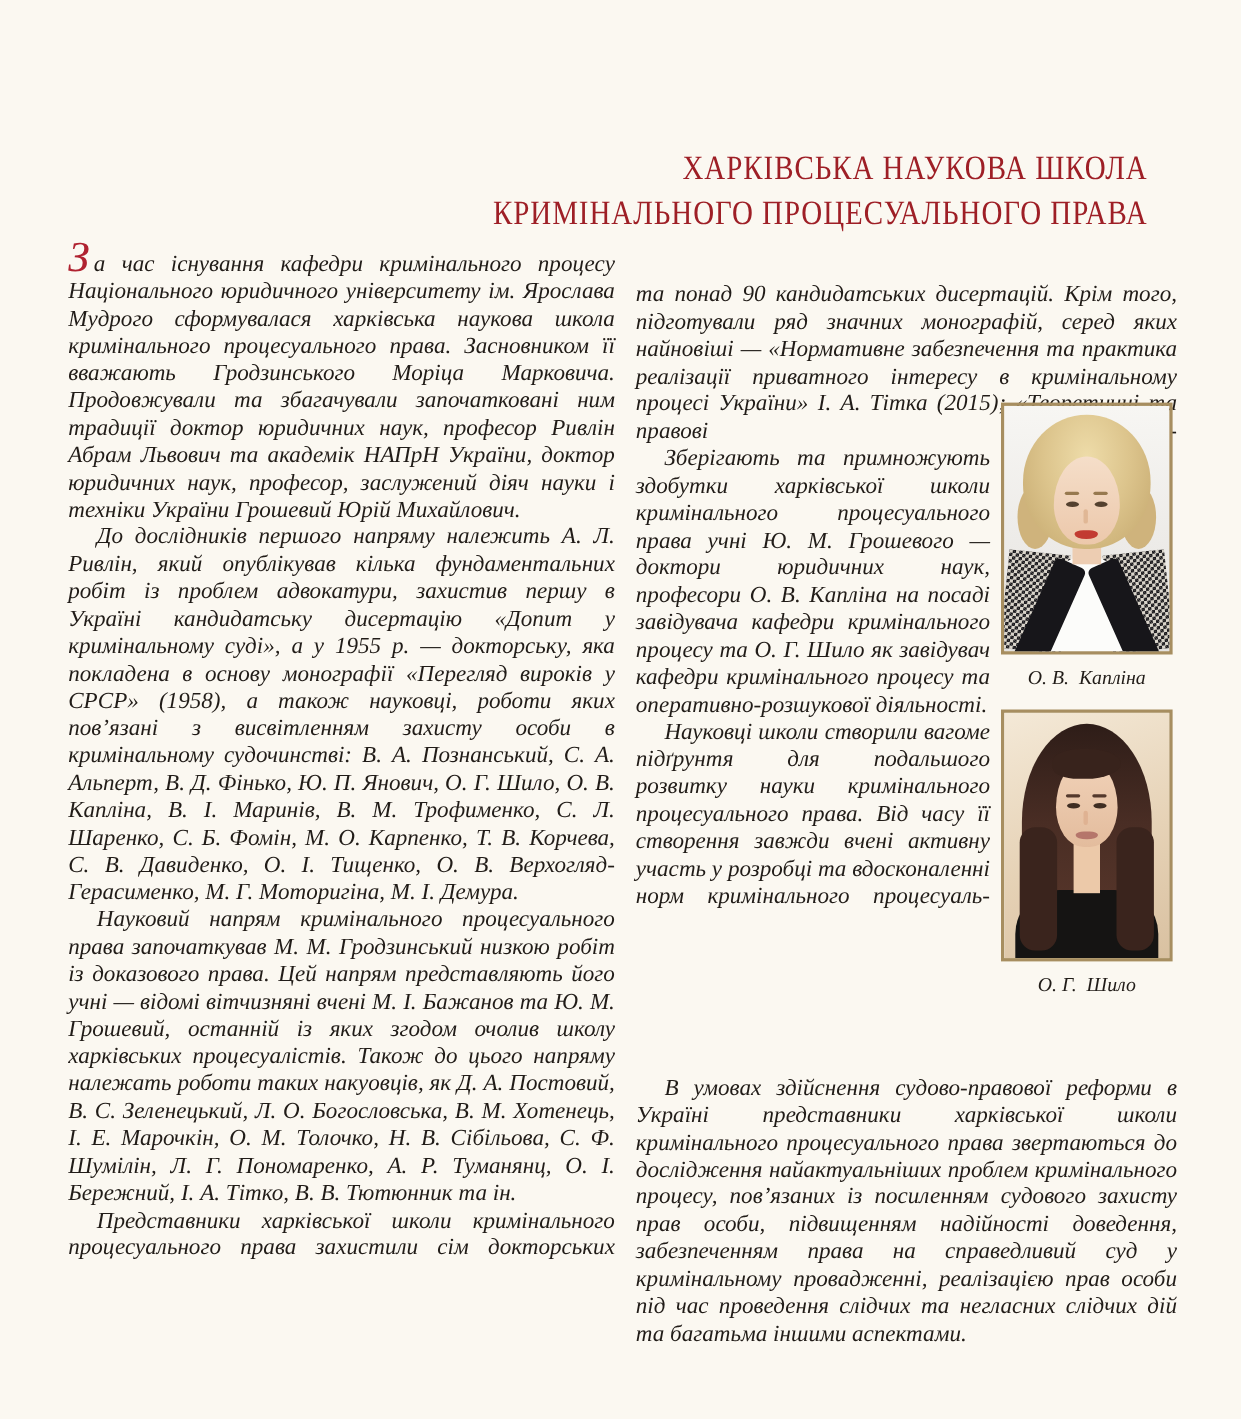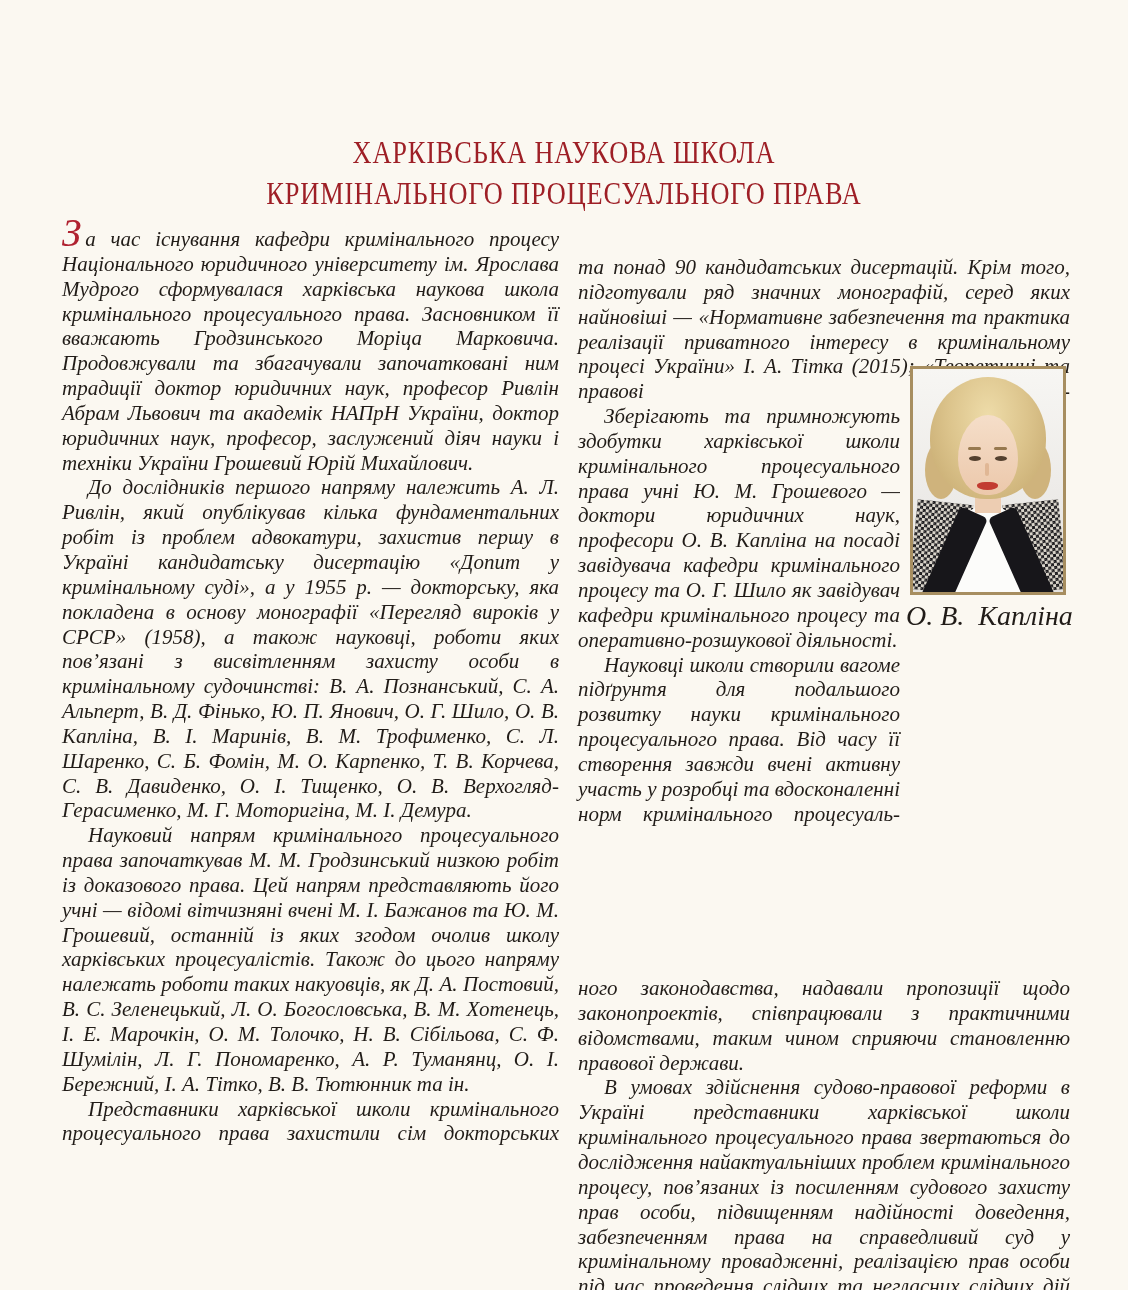--- a/index.html
+++ b/index.html
@@ -14,21 +14,21 @@
   body{
     background:var(--page-bg);
     font-family:"Liberation Serif","DejaVu Serif",serif;
     color:var(--text-color);
     position:relative;
     overflow:hidden;
   }
   .page{position:absolute;inset:0;}
 
   
-  .title{position:absolute;top:132px;left:0;right:0;text-align:center;}
+  .title{position:absolute;top:132px;left:0;right:0;text-align:right;}
   .title-line{
     display:block;
     font-size:31px;line-height:41px;
     letter-spacing:1px;
     color:var(--title-color);
     transform:scaleX(.85);
     transform-origin:50% 50%;
     font-weight:400;
   }
 
@@ -52,21 +52,21 @@
   .photo-panel{position:absolute;left:906px;top:366px;width:164px;}
   .photo-panel figure{margin:0;}
   .photo-panel figure + figure{margin-top:17px;}
   .frame{
     width:156px;height:229px;margin:0 auto;
     border:3px solid var(--frame-border);
     overflow:hidden;
   }
   .caption{
     margin-top:9px;text-align:center;
-    font-style:italic;font-size:28px;line-height:24px;
+    font-style:italic;font-size:18px;line-height:24px;
     white-space:pre;color:var(--text-color);
   }
   .portrait{position:relative;width:150px;height:223px;overflow:hidden;}
 
   
   .pk{background:linear-gradient(180deg,#f7f6f3 0%,#eceae7 60%,#e4e2df 100%);}
   .pk .hair{
     position:absolute;left:17px;top:8px;width:116px;height:122px;z-index:8;
     border-radius:50% 50% 48% 48%;
     background:radial-gradient(ellipse at 50% 32%,#eedca9 0%,#dcc48c 48%,#c3a66c 100%);
@@ -162,21 +162,20 @@
 
   <section class="col col-right">
     <div class="block-a">
       <p class="para no-indent cont">та понад 90 кандидатських дисертацій. Крім того, підготували ряд значних монографій, серед яких найновіші — «Нормативне забезпечення та практика реалізації приватного інтересу в кримінальному процесі України» І. А. Тітка (2015); «Теоретичні та правові ос-</p>
     </div>
     <div class="block-b">
       <p class="para">Зберігають та примножують здобутки харківської школи кримінального процесуального права учні Ю. М. Грошевого — доктори юридичних наук, професори О. В. Капліна на посаді завідувача кафедри кримінального процесу та О. Г. Шило як завідувач кафедри кримінального процесу та оперативно-розшукової діяльності.</p>
       <p class="para cont">Науковці школи створили вагоме підґрунтя для подальшого розвитку науки кримінального процесуального права. Від часу її створення завжди вчені активну участь у розробці та вдосконаленні норм кримінального процесуаль-</p>
     </div>
     <div class="block-c">
-      <p class="para no-indent">ного законодавства, надавали пропозиції щодо законопроектів, співпрацювали з практичними відомствами, таким чином сприяючи становленню правової держави.</p>
       <p class="para">В умовах здійснення судово-правової реформи в Україні представники харківської школи кримінального процесуального права звертаються до дослідження найактуальніших проблем кримінального процесу, пов’язаних із посиленням судового захисту прав особи, підвищенням надійності доведення, забезпеченням права на справедливий суд у кримінальному провадженні, реалізацією прав особи під час проведення слідчих та негласних слідчих дій та багатьма іншими аспектами.</p>
     </div>
   </section>
 
   <aside class="photo-panel">
 
     <figure>
       <div class="frame">
         <div class="portrait pk">
           <div class="hair-side l"></div>
@@ -191,15 +190,33 @@
           <div class="face"></div>
           <div class="brow"></div>
           <div class="eye"></div>
           <div class="nose"></div>
           <div class="lips"></div>
         </div>
       </div>
       <figcaption class="caption">О. В.  Капліна</figcaption>
     </figure>
 
+    <figure>
+      <div class="frame">
+        <div class="portrait ps">
+          <div class="hair"></div>
+          <div class="shoulders"></div>
+          <div class="strand l"></div>
+          <div class="strand r"></div>
+          <div class="neck"></div>
+          <div class="face"></div>
+          <div class="bangs"></div>
+          <div class="brow"></div>
+          <div class="eye"></div>
+          <div class="nose"></div>
+          <div class="lips"></div>
+        </div>
+      </div>
+      <figcaption class="caption">О. Г.  Шило</figcaption>
+    </figure>
 
   </aside>
 </div>
 
 </body></html>

